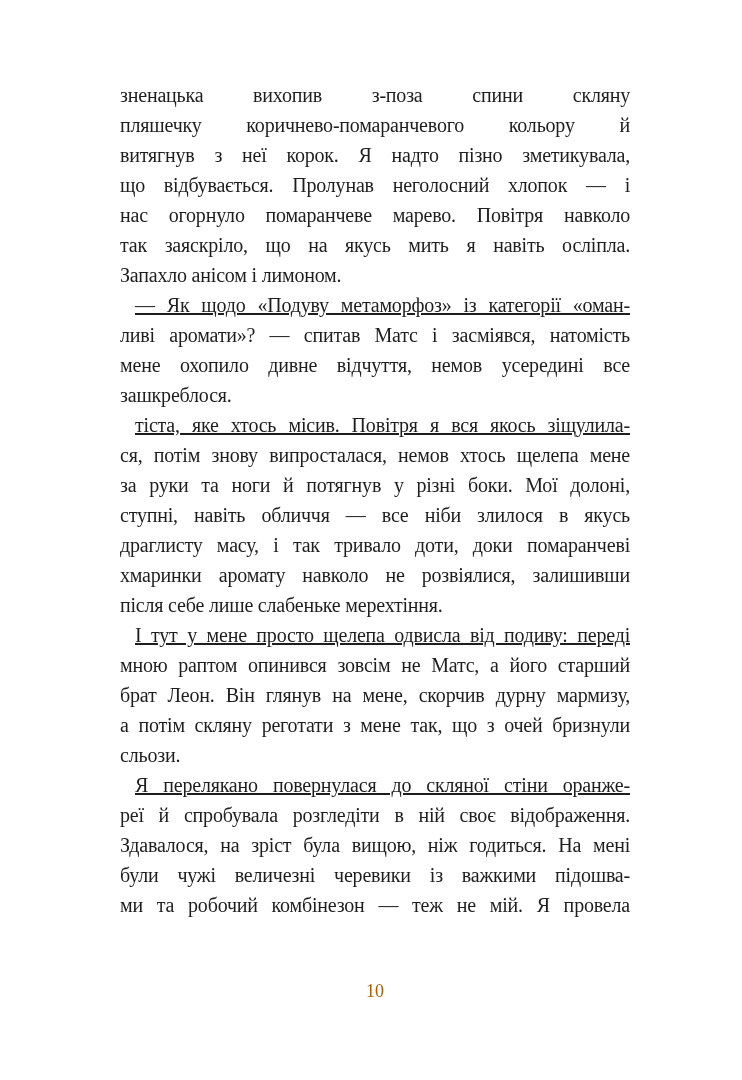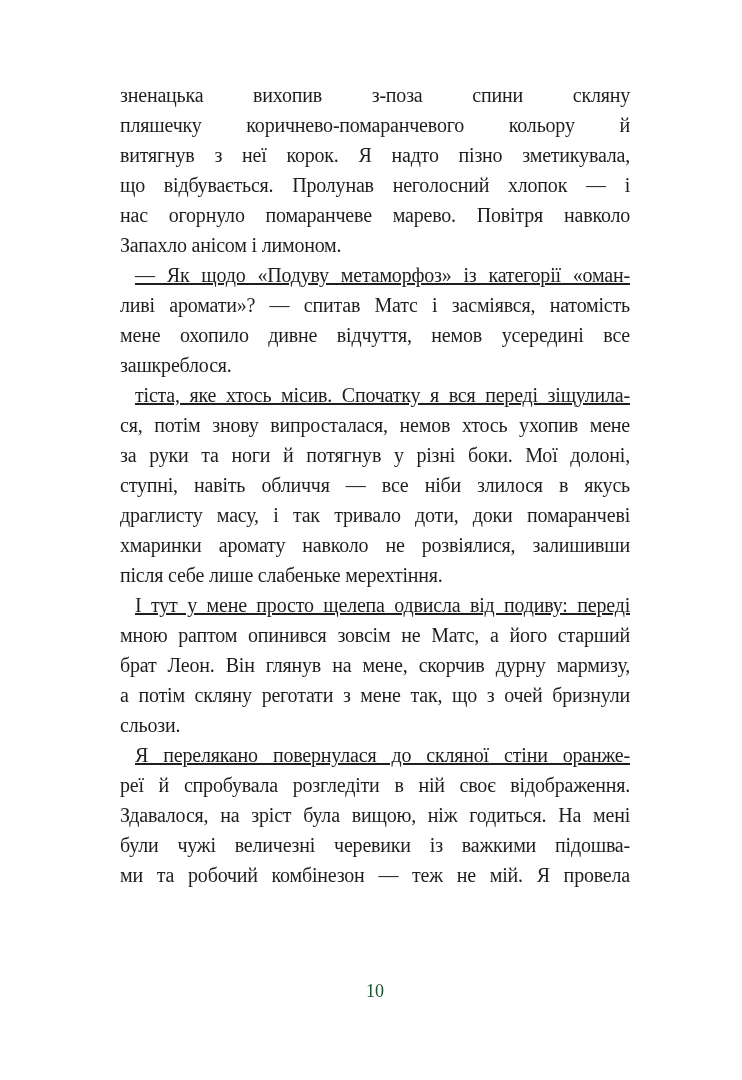--- a/index.html
+++ b/index.html
@@ -46,45 +46,46 @@
     text-decoration: underline;
   }
   .page-number {
     position: absolute;
     left: 120px;
     top: 981px;
     width: 510px;
     text-align: center;
     font-size: 18px;
     line-height: 20px;
-    color: #14532d;
+    color: #a16207;
   }
 </style>
 </head>
 <body>
 
 <div class="page">
   <div class="text-block">
       <div class="para">
         <div class="line">зненацька вихопив з-поза спини скляну</div>
         <div class="line">пляшечку коричнево-помаранчевого кольору й</div>
         <div class="line">витягнув з неї корок. Я надто пізно зметикувала,</div>
         <div class="line">що відбувається. Пролунав неголосний хлопок — і</div>
         <div class="line">нас огорнуло помаранчеве марево. Повітря навколо</div>
+        <div class="line">так заяскріло, що на якусь мить я навіть осліпла.</div>
         <div class="line endline">Запахло анісом і лимоном.</div>
       </div>
       <div class="para indent">
         <div class="line">— Як щодо «Подуву метаморфоз» із категорії «оман-</div>
         <div class="line">ливі аромати»? — спитав Матс і засміявся, натомість</div>
         <div class="line">мене охопило дивне відчуття, немов усередині все</div>
         <div class="line endline">зашкреблося.</div>
       </div>
       <div class="para indent">
-        <div class="line">тіста, яке хтось місив. Спочатку я вся переді зіщулила-</div>
-        <div class="line">ся, потім знову випросталася, немов хтось ухопив мене</div>
+        <div class="line">тіста, яке хтось місив. Повітря я вся якось зіщулила-</div>
+        <div class="line">ся, потім знову випросталася, немов хтось щелепа мене</div>
         <div class="line">за руки та ноги й потягнув у різні боки. Мої долоні,</div>
         <div class="line">ступні, навіть обличчя — все ніби злилося в якусь</div>
         <div class="line">драглисту масу, і так тривало доти, доки помаранчеві</div>
         <div class="line">хмаринки аромату навколо не розвіялися, залишивши</div>
         <div class="line endline">після себе лише слабеньке мерехтіння.</div>
       </div>
       <div class="para indent">
         <div class="line">І тут у мене просто щелепа одвисла від подиву: переді</div>
         <div class="line">мною раптом опинився зовсім не Матс, а його старший</div>
         <div class="line">брат Леон. Він глянув на мене, скорчив дурну мармизу,</div>

